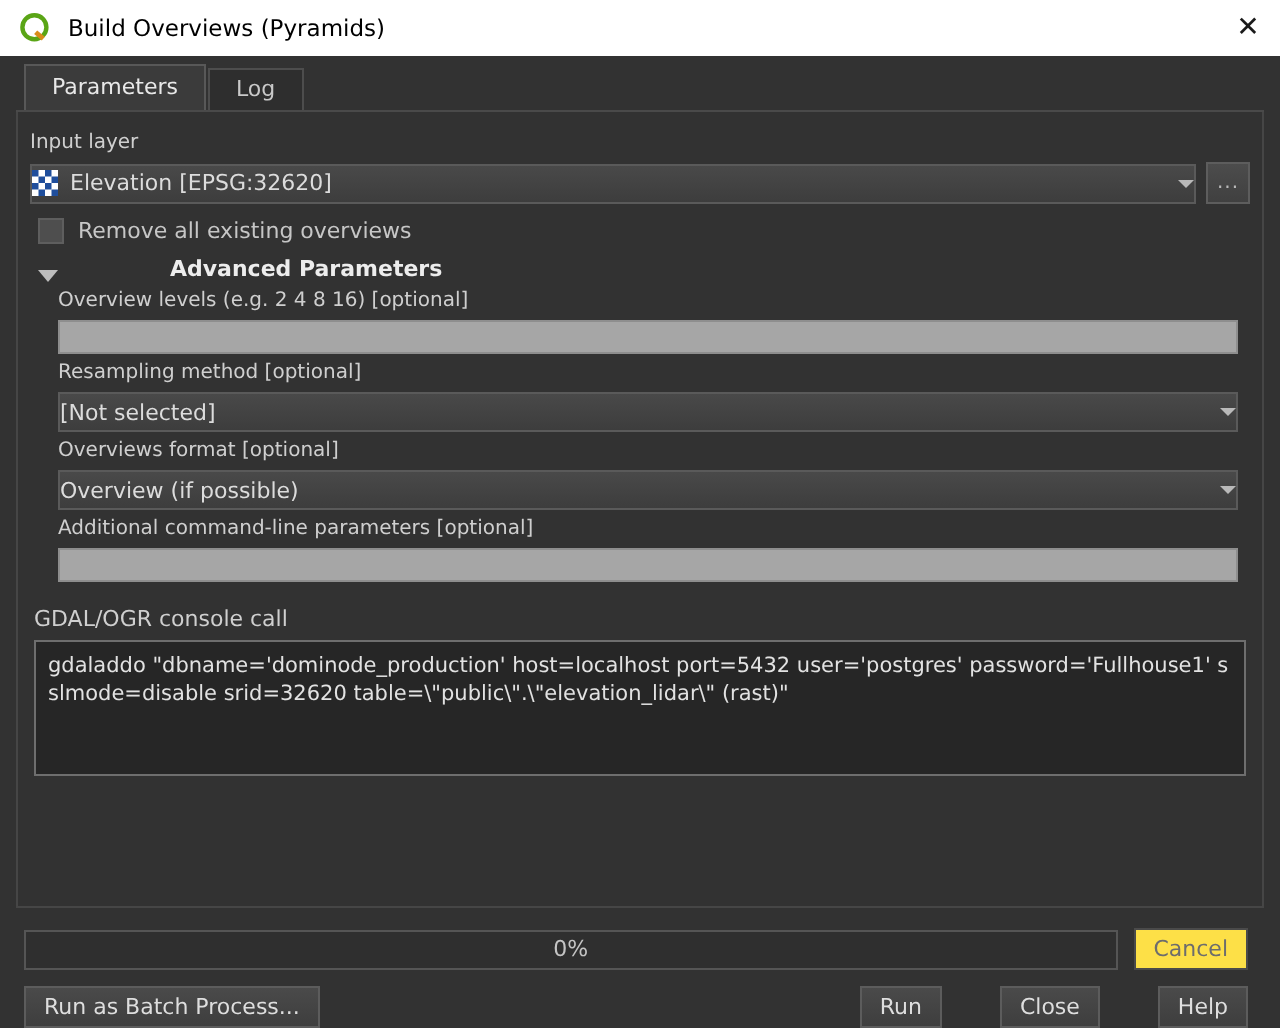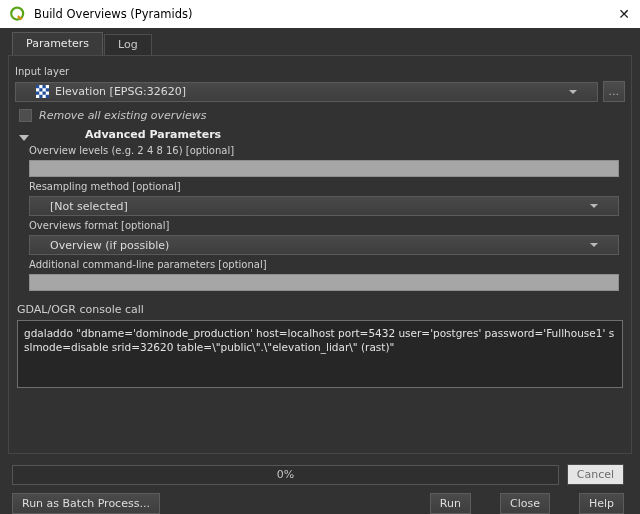--- a/index.html
+++ b/index.html
@@ -119,21 +119,21 @@
 
   
   .combo {
     flex: 1 1 auto;
     height: 20px;
     background: linear-gradient(#494949, #3d3d3d);
     border: 1px solid #5a5a5a;
     box-sizing: border-box;
     display: flex;
     align-items: center;
-    padding: 0 20px;
+    padding: 0 0;
     font-size: 11px;
     color: #dcdcdc;
     cursor: pointer;
     position: relative;
   }
   .combo .combo-text {
     flex: 1 1 auto;
     white-space: nowrap;
     overflow: hidden;
     text-overflow: ellipsis;
@@ -177,21 +177,21 @@
   }
   .checkbox {
     width: 13px;
     height: 13px;
     background: #4e4e4e;
     border: 1px solid #5e5e5e;
     box-sizing: border-box;
     margin-right: 7px;
     flex: 0 0 13px;
   }
-  .check-label { font-size: 11px; color: #c6c6c6; font-style: italic; }
+  .check-label { font-size: 11px; color: #c6c6c6; }
 
   
   .adv-header {
     display: flex;
     align-items: flex-end;
     margin: 6px 0 1px 4px;
     cursor: pointer;
     gap: 48px;
   }
   .tri {
@@ -284,21 +284,21 @@
     font-size: 11px;
     display: inline-flex;
     align-items: center;
     justify-content: center;
     padding: 0 9px;
     cursor: pointer;
     white-space: nowrap;
   }
   .btn.disabled {
     color: #6d6d6d;
-    background: #e5e5e5;
+    background: #fde047;
     border-color: #4a4a4a;
     cursor: default;
   }
   .btn-row {
     display: flex;
     align-items: center;
     margin-top: 8px;
     gap: 23px;
   }
   .btn-row .spacer { flex: 1 1 auto; }

